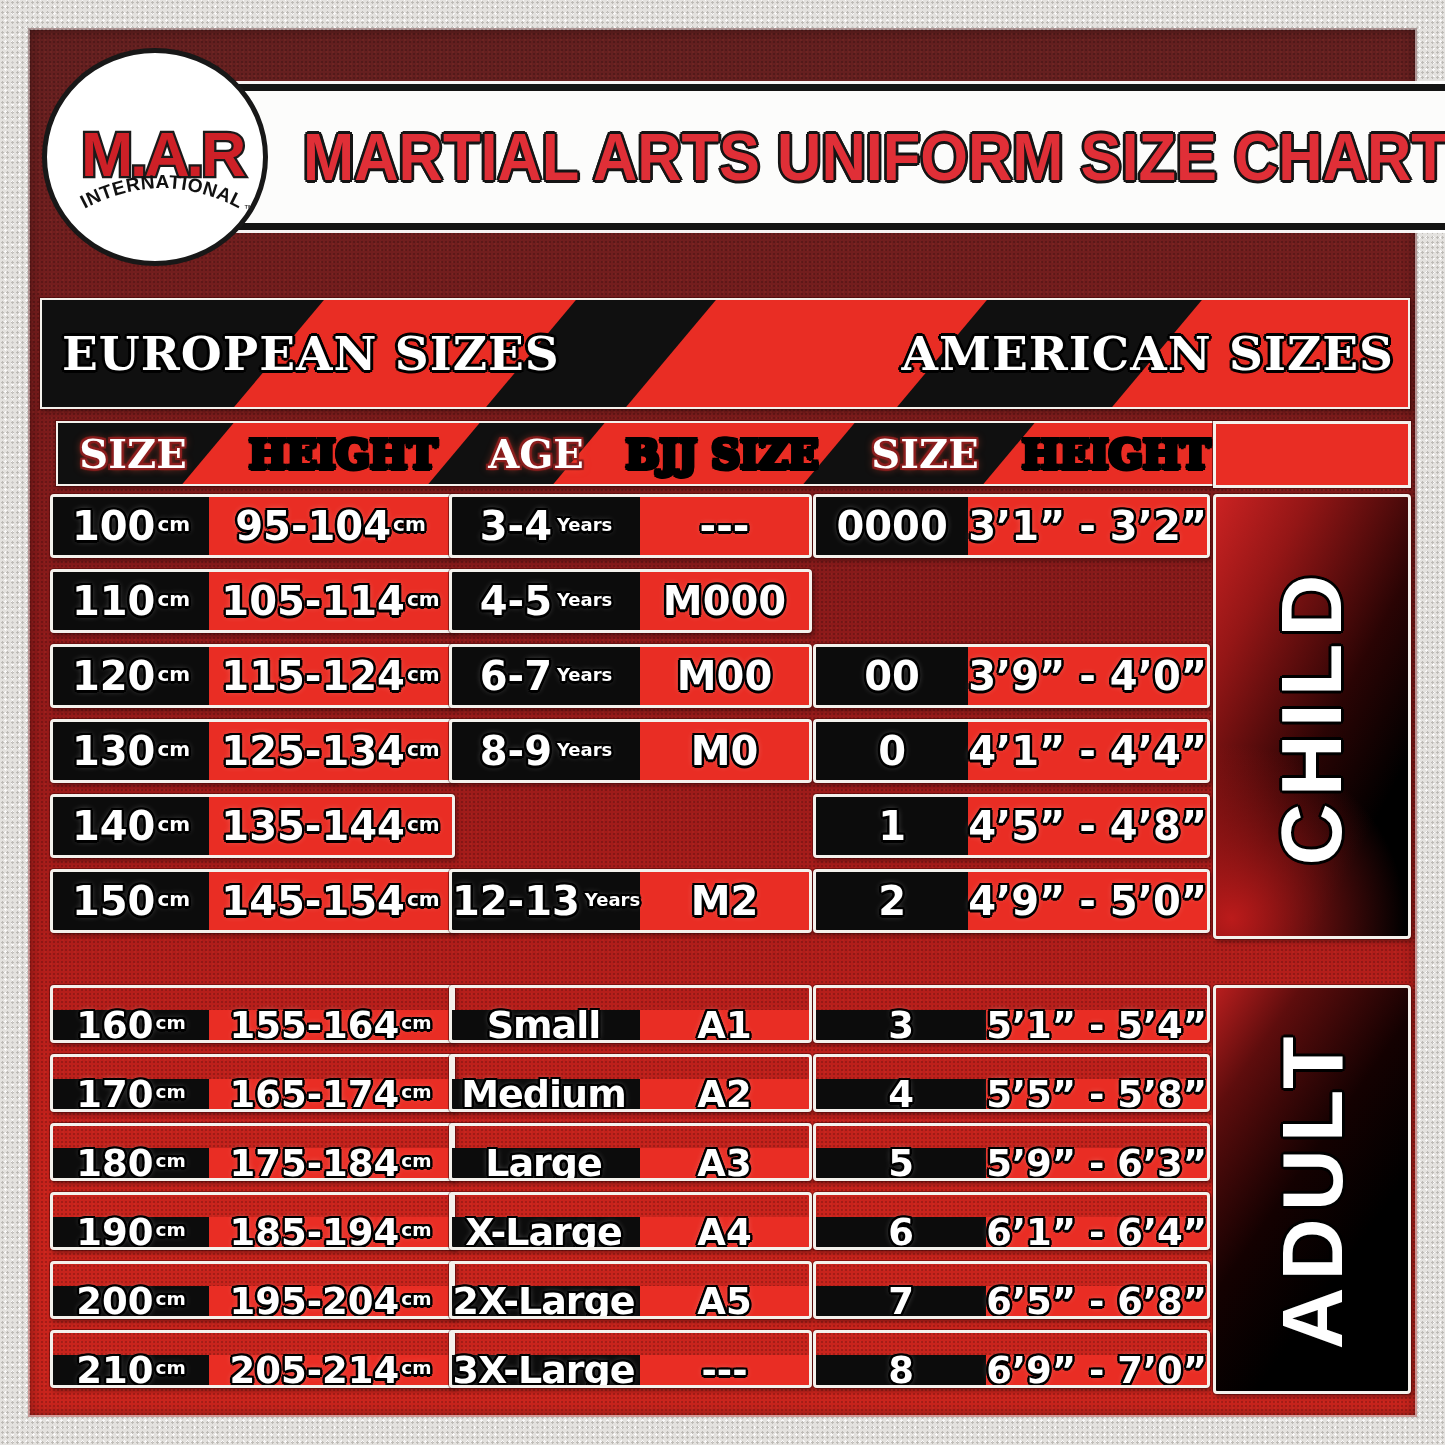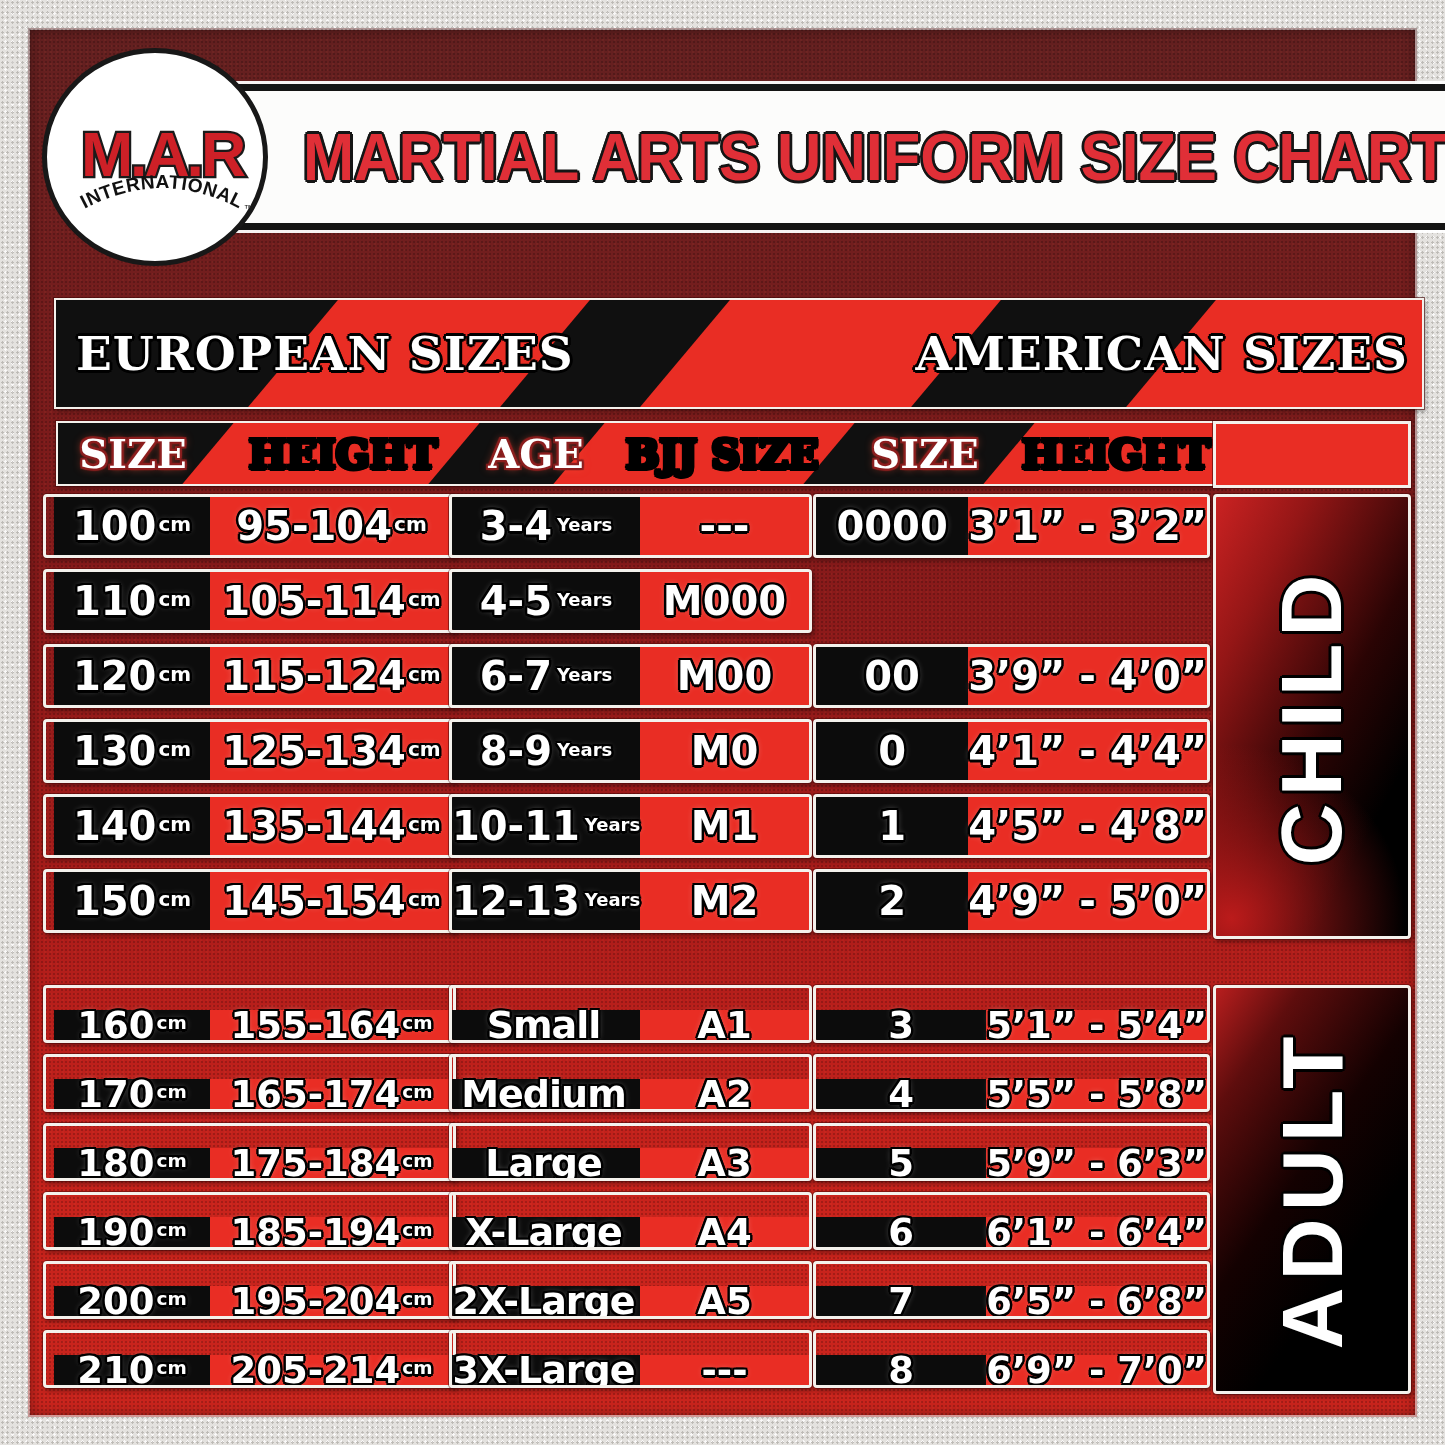--- a/index.html
+++ b/index.html
@@ -32,21 +32,21 @@
     transform:scaleX(.93);color:#e02f37;
     text-shadow:-3px 0 #151515,3px 0 #151515,0 -3px #151515,0 3px #151515,
       -2px -2px #151515,2px -2px #151515,-2px 2px #151515,2px 2px #151515;}
   #logo{left:14px;top:20px;width:202px;height:208px;background:#fff;
     border:5px solid #181818;border-radius:50%;z-index:3;overflow:hidden;padding-left:14px;}
   #logo svg{width:100%;height:100%;}
 
   
   .band{background:var(--red);border:2px solid var(--bord);overflow:hidden;
     box-shadow:0 0 0 1px rgba(70,6,6,.6),2px 3px 4px rgba(0,0,0,.3);}
-  #band1{left:26px;top:270px;width:1366px;height:107px;}
+  #band1{left:12px;top:270px;width:1366px;height:107px;}
   #band2{left:12px;top:393px;width:1166px;height:61px;margin-left:16px;}
   .bstripe{position:absolute;top:-8px;bottom:-8px;background:#101010;
     transform:skewX(-40deg);}
   #band1 .s1{left:-90px;width:327px;}
   #band1 .s2{left:489px;width:140px;}
   #band1 .s3{left:900px;width:215px;}
   #band2 .s1{left:-80px;width:230px;}
   #band2 .s2{left:396px;width:125px;}
   #band2 .s3{left:771px;width:180px;}
   .bandlabel{position:absolute;top:0;bottom:0;display:flex;align-items:center;
@@ -71,21 +71,21 @@
   
   .rows{left:14px;width:1162px;display:flex;flex-direction:column;
     justify-content:space-between;}
   #child-rows{top:466px;height:439px;}
   #adult-rows{top:957px;height:403px;}
   .srow{position:relative;height:64px;}
   #adult-rows .srow{height:58px;}
   .box{position:absolute;top:0;bottom:0;border:3px solid var(--bord);border-radius:4px;
     display:flex;overflow:hidden;
     box-shadow:0 0 0 1px rgba(80,10,10,.55),2px 3px 4px rgba(0,0,0,.35);}
-  .boxA{left:1px;width:399px;padding-left:8px;} .boxB{left:407px;width:357px;} .boxC{left:771px;width:391px;text-align:center;}
+  .boxA{left:8px;width:399px;} .boxB{left:407px;width:357px;} .boxC{left:771px;width:391px;text-align:center;}
   .cell{display:flex;align-items:center;justify-content:center;}
   .k{background:var(--blk);} .v{background:var(--red);flex:1;}
   .boxA .k{width:156px;} .boxB .k{width:188px;} .boxC .k{width:173px;}
   .rows .cell{font-family:"DejaVu Sans",sans-serif;font-weight:700;color:#fff;
     font-size:40px;white-space:nowrap;}
   #adult-rows .cell{font-size:37px;margin-top:22px;}
   #adult-rows .age-cell{font-size:38px;letter-spacing:-1px;}
   .ot{text-shadow:-2.5px 0 #000,2.5px 0 #000,0 -2.5px #000,0 2.5px #000,
       -1.8px -1.8px #000,1.8px -1.8px #000,-1.8px 1.8px #000,1.8px 1.8px #000,
       0 0 7px rgba(255,255,255,.40);}
@@ -248,28 +248,20 @@
         </div>
         <div class="srow">
           <div class="box boxA">
             <div class="cell k">
               <span class="ot"><span>140</span><span class="sup">cm</span></span>
             </div>
             <div class="cell v">
               <span class="ot"><span>135-144</span><span class="sup">cm</span></span>
             </div>
           </div>
-          <div class="box boxB">
-            <div class="cell k age-cell">
-              <span class="ot"><span>10-11</span><span class="supy">Years</span></span>
-            </div>
-            <div class="cell v">
-              <span class="ot">M1</span>
-            </div>
-          </div>
           <div class="box boxC">
             <div class="cell k">
               <span class="ot">1</span>
             </div>
             <div class="cell v">
               <span class="ot">4’5” - 4’8”</span>
             </div>
           </div>
         </div>
         <div class="srow">

